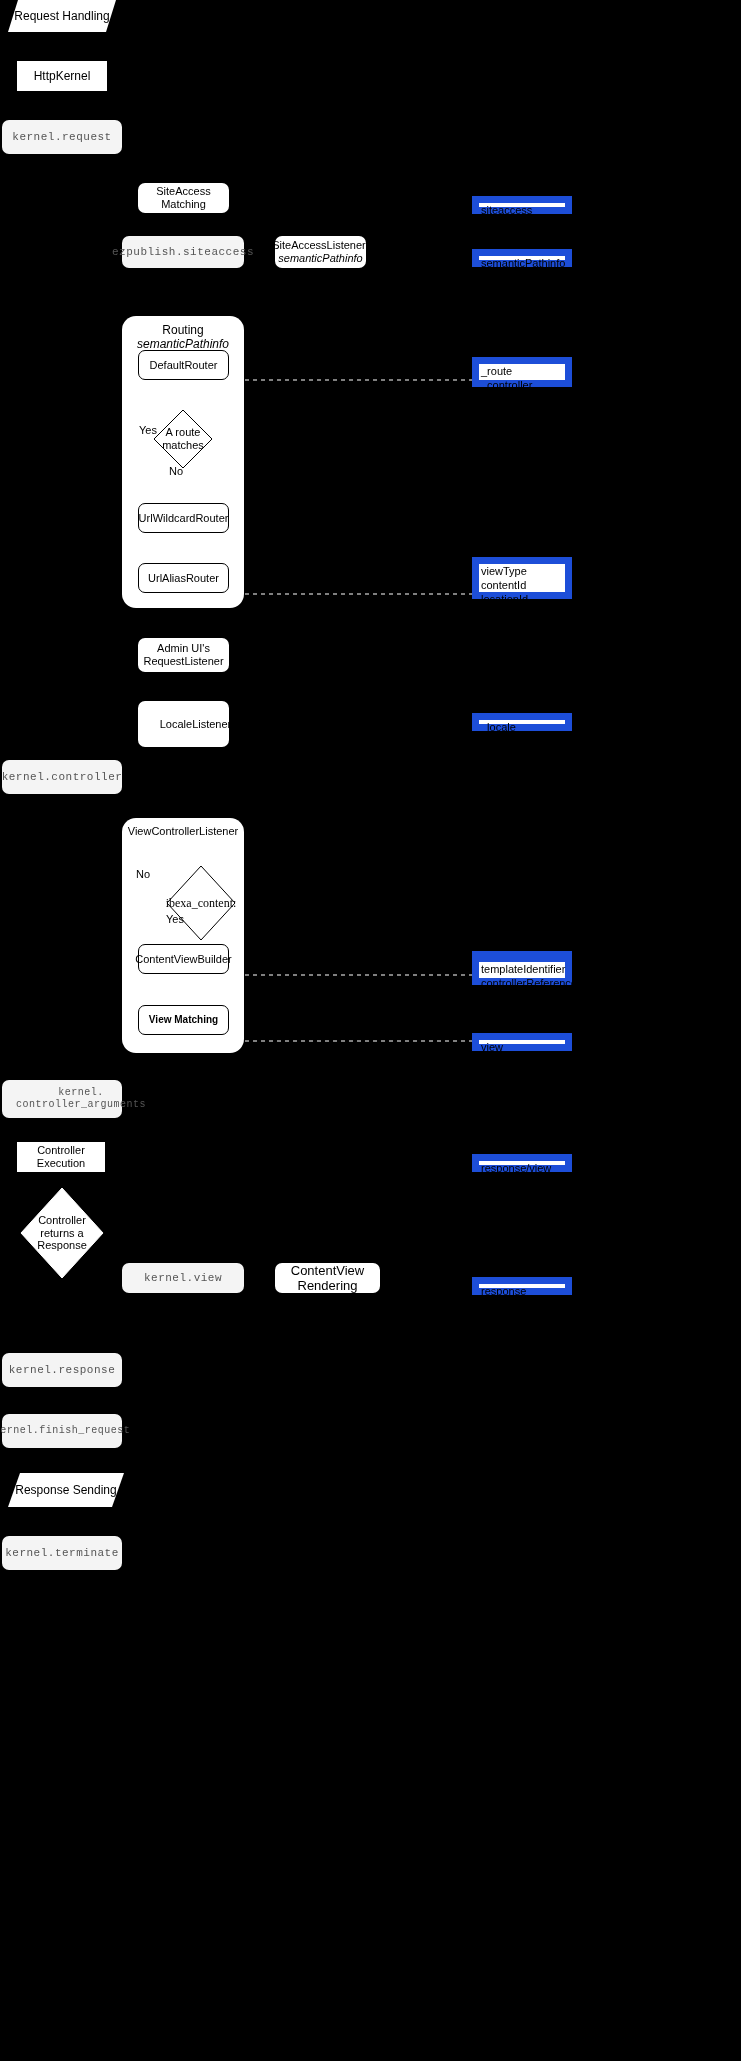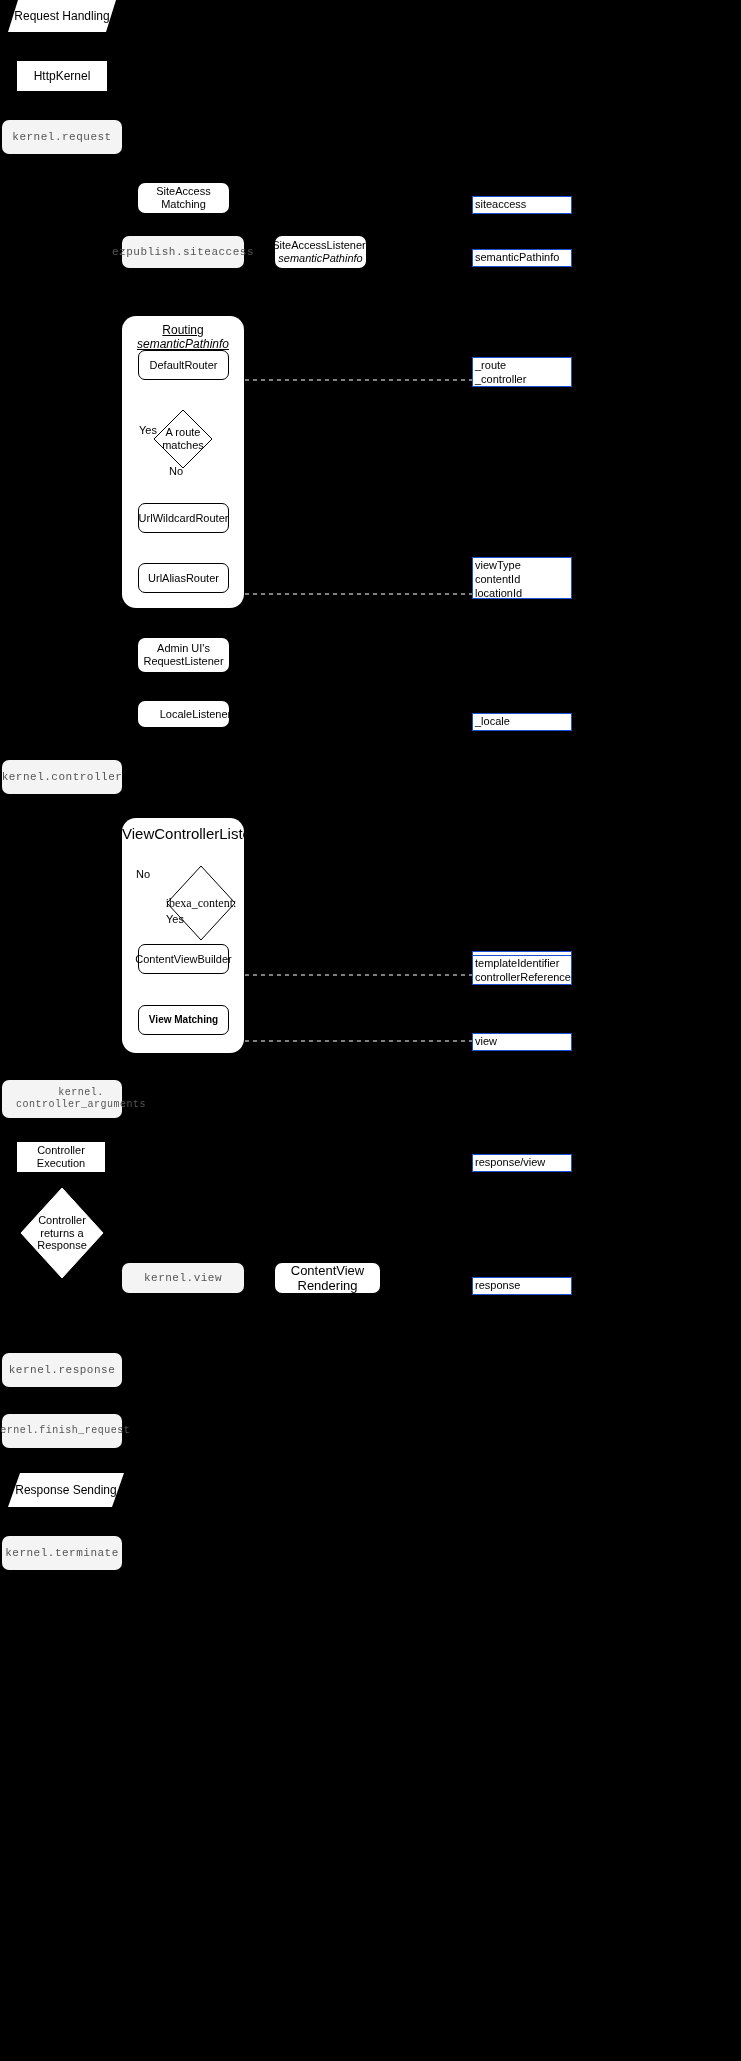--- a/index.html
+++ b/index.html
@@ -31,21 +31,21 @@
                line-height:1.2;}
 
   
   .diamond{position:absolute;}
   .diamond .dtext{position:absolute;left:0;top:0;width:100%;height:100%;
                   display:flex;align-items:center;justify-content:center;
                   text-align:center;font-size:11px;color:#000;line-height:1.18;}
   .diamond .dtext.serif{font-family:"Liberation Serif",serif;font-size:12px;}
 
   
-  .attr{position:absolute;background:#ffffff;border:1px solid #1d4ed8;box-sizing:border-box;
+  .attr{position:absolute;background:#ffffff;border:7px solid #1d4ed8;box-sizing:border-box;
         font-size:11px;color:#000;padding:1px 2px 1px 2px;line-height:1.25;
         text-align:left;white-space:pre;}
 
   .edge-label{position:absolute;font-size:11px;color:#000;background:transparent;}
 
   .it{font-style:italic;}
   svg.wires{position:absolute;left:0;top:0;width:741px;height:2061px;overflow:visible;}
 </style>
 </head>
 <body>
@@ -137,30 +137,30 @@
   <div class="node rounded" style="left:275px;top:236px;width:91px;height:32px;font-size:11px;flex-direction:column;">
     <span>SiteAccessListener:</span>
     <span class="it">semanticPathinfo</span>
   </div>
 
   <div class="node rounded" style="left:138px;top:638px;width:91px;height:34px;font-size:11px;flex-direction:column;">
     <span>Admin UI's</span>
     <span>RequestListener</span>
   </div>
 
-  <div class="node rounded" style="left:138px;top:701px;width:91px;height:26px;font-size:11px;padding-left:24px;">
+  <div class="node rounded" style="left:138px;top:701px;width:91px;height:46px;font-size:11px;padding-left:24px;">
     <span>LocaleListener</span>
   </div>
 
   <div class="node rounded" style="left:275px;top:1263px;width:105px;height:30px;font-size:13px;">
     <span>ContentView Rendering</span>
   </div>
 
   <div class="group" style="left:122px;top:316px;width:122px;height:292px;">
-    <div class="group-title" style="top:7px;text-decoration:underline;">
+    <div class="group-title" style="top:7px;">
       <div><span>Routing </span><span class="it">semanticPathinfo</span></div>
       <div>(ChainRouter)</div>
     </div>
   </div>
 
   <div class="node rounded bordered" style="left:138px;top:350px;width:91px;height:30px;font-size:11px;">
     <span>DefaultRouter</span>
   </div>
 
   <div class="diamond" style="left:153px;top:409px;width:60px;height:60px;">
@@ -179,21 +179,21 @@
 
   <div class="node rounded bordered" style="left:138px;top:503px;width:91px;height:30px;font-size:11px;">
     <span>UrlWildcardRouter</span>
   </div>
 
   <div class="node rounded bordered" style="left:138px;top:563px;width:91px;height:30px;font-size:11px;">
     <span>UrlAliasRouter</span>
   </div>
 
   <div class="group" style="left:122px;top:818px;width:122px;height:235px;">
-    <div class="group-title" style="top:7px;font-size:15px;">
+    <div class="group-title" style="top:7px;font-size:11px;">
       <div>ViewControllerListener</div>
     </div>
   </div>
 
   <div class="diamond" style="left:148px;top:865px;width:70px;height:76px;margin-left:18px;">
     <svg width="70" height="76" viewBox="0 0 70 76" xmlns="http://www.w3.org/2000/svg">
       <polygon points="35,1 69,38 35,75 1,38" fill="#ffffff" stroke="#000000" stroke-width="1"></polygon>
     </svg>
     <div class="dtext serif">ibexa_content:</div>
   </div>

